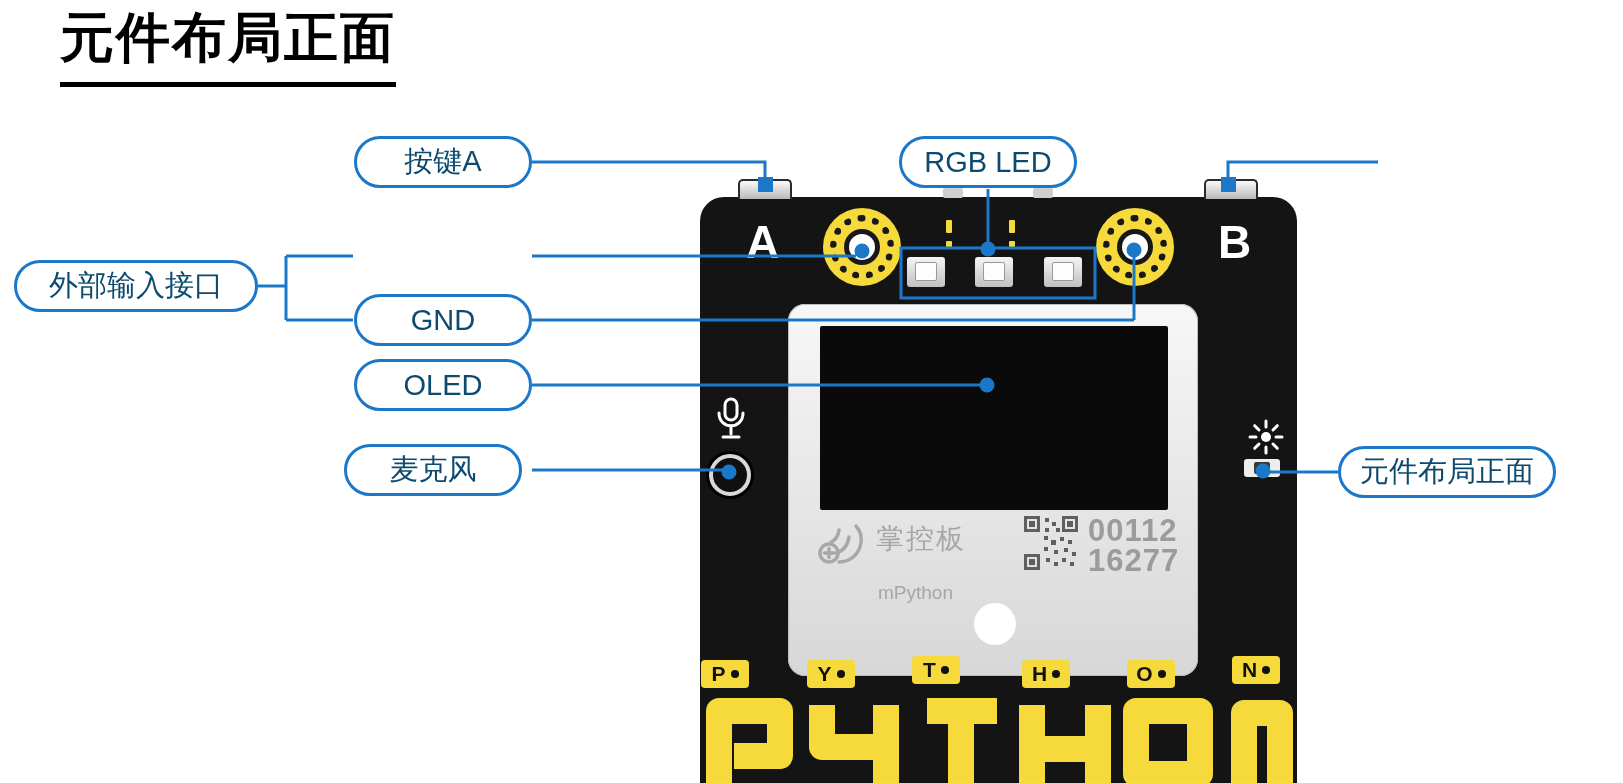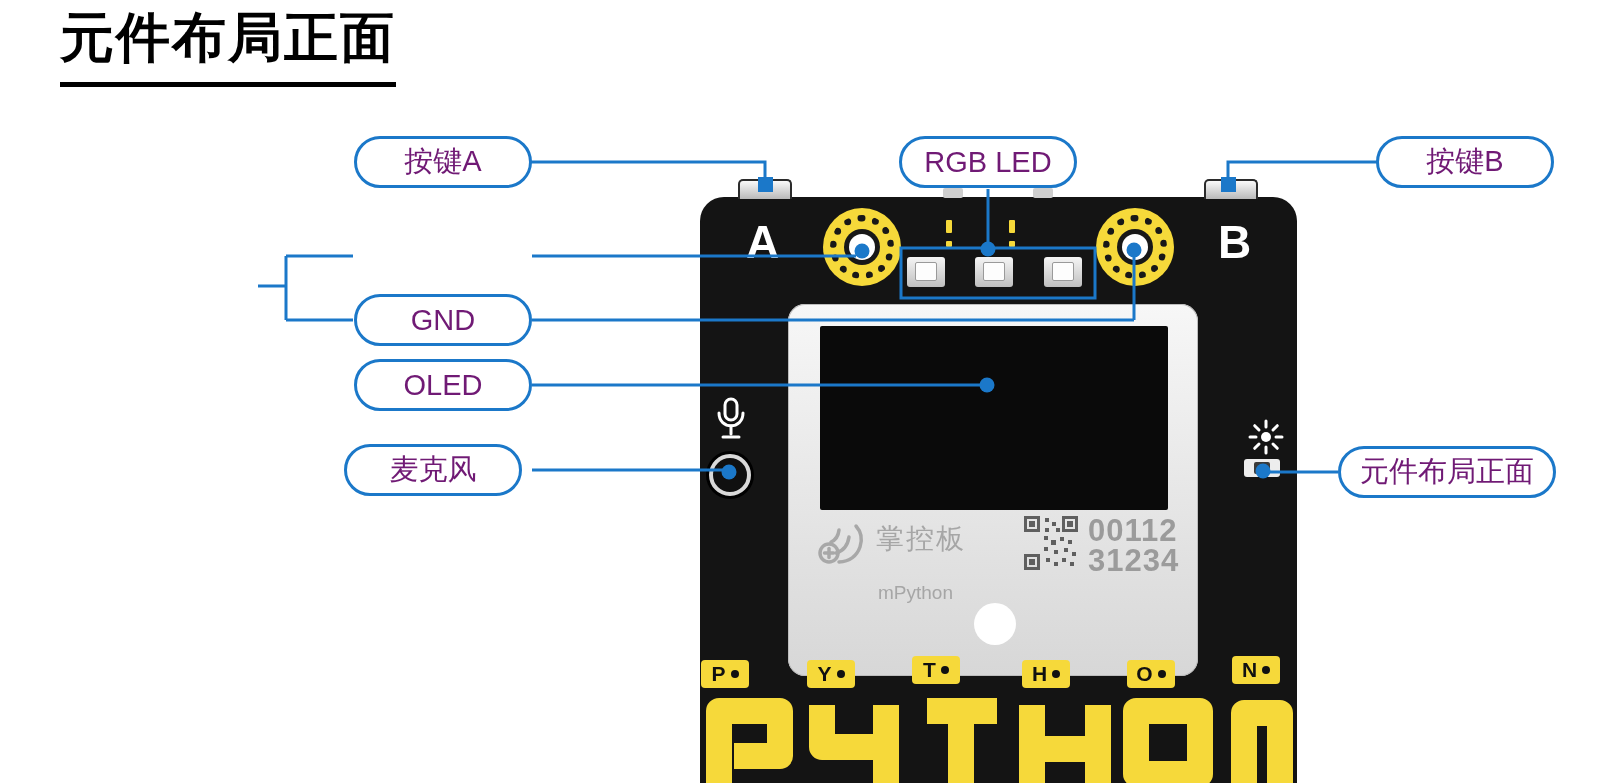--- a/index.html
+++ b/index.html
@@ -9,21 +9,21 @@
   }
   
   .title { position:absolute; left:60px; top:2px; margin:0; font-size:54px; font-weight:900; color:#000; letter-spacing:2px; z-index:6; }
   .title span { display:inline-block; border-bottom:5px solid #000; padding-bottom:7px; }
 
   
   .pill {
     position:absolute; box-sizing:border-box; height:52px; background:#fff;
     border:3.5px solid #1b78c9; border-radius:27px;
     display:flex; align-items:center; justify-content:center;
-    font-size:29px; color:#701a75; z-index:6; white-space:nowrap;
+    font-size:29px; color:#0c4a6e; z-index:6; white-space:nowrap;
   }
   .pill-button-a   { left:354px;  top:136px; width:178px; }
   .pill-rgb-led    { left:899px;  top:136px; width:178px; }
   .pill-button-b   { left:1376px; top:136px; width:178px; }
   .pill-ext-group  { left:14px;   top:260px; width:244px; }
   .pill-ext        { left:354px;  top:230px; width:178px; }
   .pill-gnd        { left:354px;  top:294px; width:178px; }
   .pill-oled       { left:354px;  top:359px; width:178px; }
   .pill-mic        { left:344px;  top:444px; width:178px; }
   .pill-light      { left:1338px; top:446px; width:218px; }
@@ -162,21 +162,21 @@
             <rect x="48" y="36" width="4" height="4"></rect>
           <rect x="22" y="42" width="4" height="4"></rect>
             <rect x="30" y="46" width="4" height="4"></rect>
           <rect x="38" y="42" width="4" height="4"></rect>
             <rect x="46" y="46" width="4" height="4"></rect>
         </g>
       </svg>
 
       <div class="serial">
         <div>00112</div>
-        <div>31234</div>
+        <div>16277</div>
       </div>
     </div>
 
     <svg class="mic-icon" width="36" height="46" viewBox="0 0 36 46">
       <g fill="none" stroke="#ffffff" stroke-width="3" stroke-linecap="round">
         <rect x="12" y="2" width="12" height="21" rx="6"></rect>
         <path d="M6 16 c0 17 24 17 24 0"></path>
         <line x1="18" y1="29" x2="18" y2="37"></line>
         <line x1="10" y1="40" x2="26" y2="40"></line>
       </g>
@@ -254,19 +254,19 @@
       <path d="M822 705 V747 H886 M886 705 V783"></path>
       <path d="M927 711 H997 M961 711 V783"></path>
       <path d="M1032 705 V783 M1098 705 V783 M1032 749 H1098"></path>
       <path d="M1136 711 H1200 V774 H1136 Z"></path>
       <path d="M1244 783 V713 H1280 V783"></path>
     </g>
   </svg>
 
   <div class="pill pill-button-a">按键A</div>
   <div class="pill pill-rgb-led">RGB LED</div>
-  <div class="pill pill-button-b">按键B</div>
+  <div class="pill pill-ext-group">外部输入接口</div>
   <div class="pill pill-gnd">GND</div>
   <div class="pill pill-oled">OLED</div>
   <div class="pill pill-mic">麦克风</div>
   <div class="pill pill-light">元件布局正面</div>
 
 </div>
 
 </body></html>

